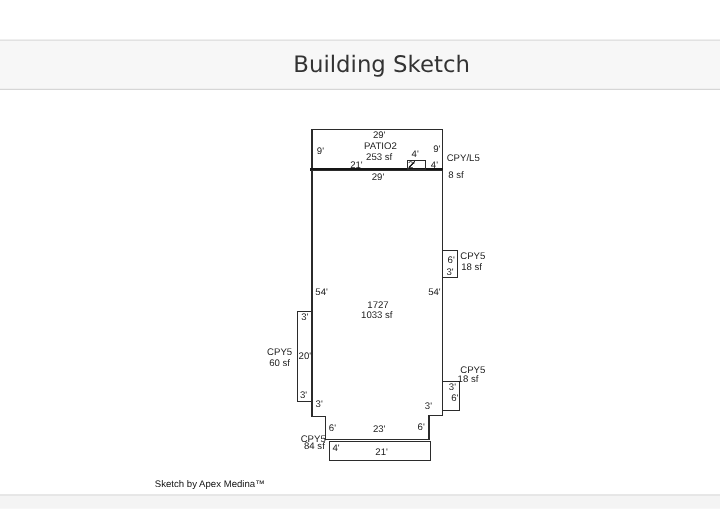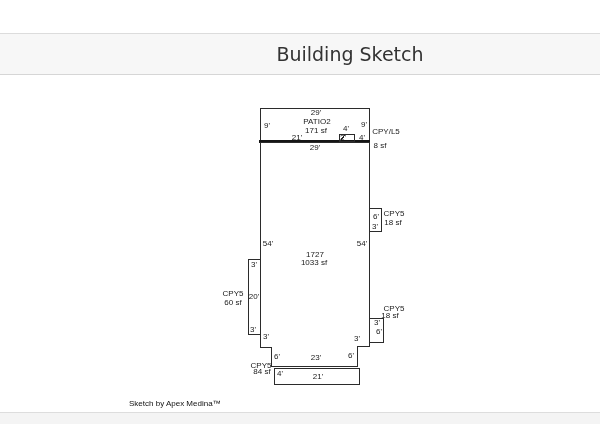--- a/index.html
+++ b/index.html
@@ -10,21 +10,21 @@
   }
   .page{position:relative;width:600px;height:424px;}
   .header-bar{
     position:absolute;left:0;top:33px;width:600px;height:40px;
     background:#f7f7f7;
     border-top:1px solid #dcdcdc;border-bottom:1px solid #d6d6d6;
   }
   .page-title{
     position:absolute;left:318px;top:54px;transform:translate(-50%,-50%);
     font-family:"DejaVu Sans","Liberation Sans",sans-serif;
-    font-size:19px;color:#333333;white-space:nowrap;margin-left:32px;
+    font-size:19px;color:#333333;white-space:nowrap;
   }
   .sketch-svg{position:absolute;left:0;top:0;width:600px;height:424px;}
   .lbl{
     position:absolute;transform:translate(-50%,-50%);
     font-size:8px;line-height:1;color:#1a1a1a;white-space:nowrap;
   }
   .credit{
     position:absolute;left:98px;top:399px;
     font-size:8px;color:#111111;white-space:nowrap;margin-left:31px;
   }
@@ -57,21 +57,21 @@
     <rect x="369" y="208.5" width="12.5" height="22.5"></rect>
 
     <rect x="369" y="318" width="14" height="24"></rect>
 
     <rect x="274.5" y="368" width="84.5" height="16"></rect>
   </svg>
 
   <span class="lbl" style="left:316px;top:113px">29'</span>
   <span class="lbl" style="left:267px;top:126px">9'</span>
   <span class="lbl" style="left:317px;top:122px">PATIO2</span>
-  <span class="lbl" style="left:316px;top:131px">171 sf</span>
+  <span class="lbl" style="left:316px;top:131px">253 sf</span>
   <span class="lbl" style="left:364px;top:125px">9'</span>
   <span class="lbl" style="left:297px;top:138px">21'</span>
   <span class="lbl" style="left:346px;top:129px">4'</span>
   <span class="lbl" style="left:343px;top:138px">2'</span>
   <span class="lbl" style="left:362px;top:138px">4'</span>
   <span class="lbl" style="left:386px;top:132px">CPY/L5</span>
   <span class="lbl" style="left:380px;top:146px">8 sf</span>
   <span class="lbl" style="left:315px;top:148px">29'</span>
 
   <span class="lbl" style="left:376px;top:217px">6'</span>

